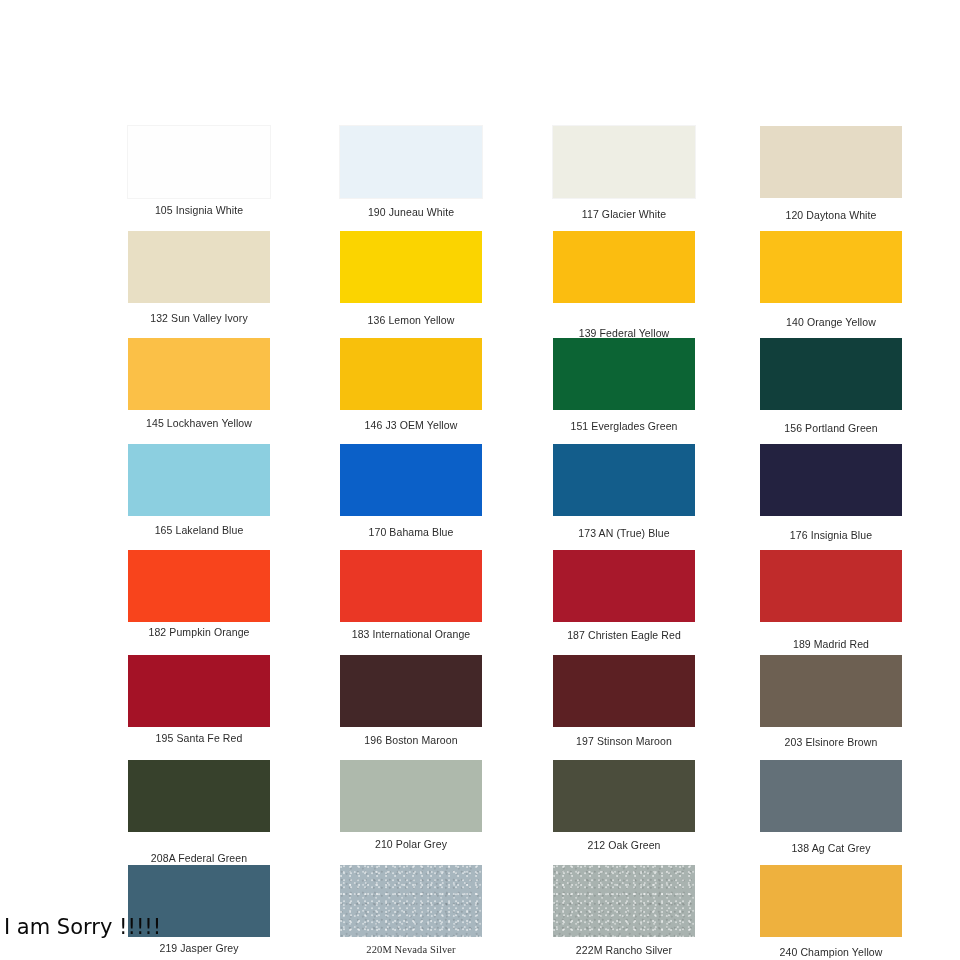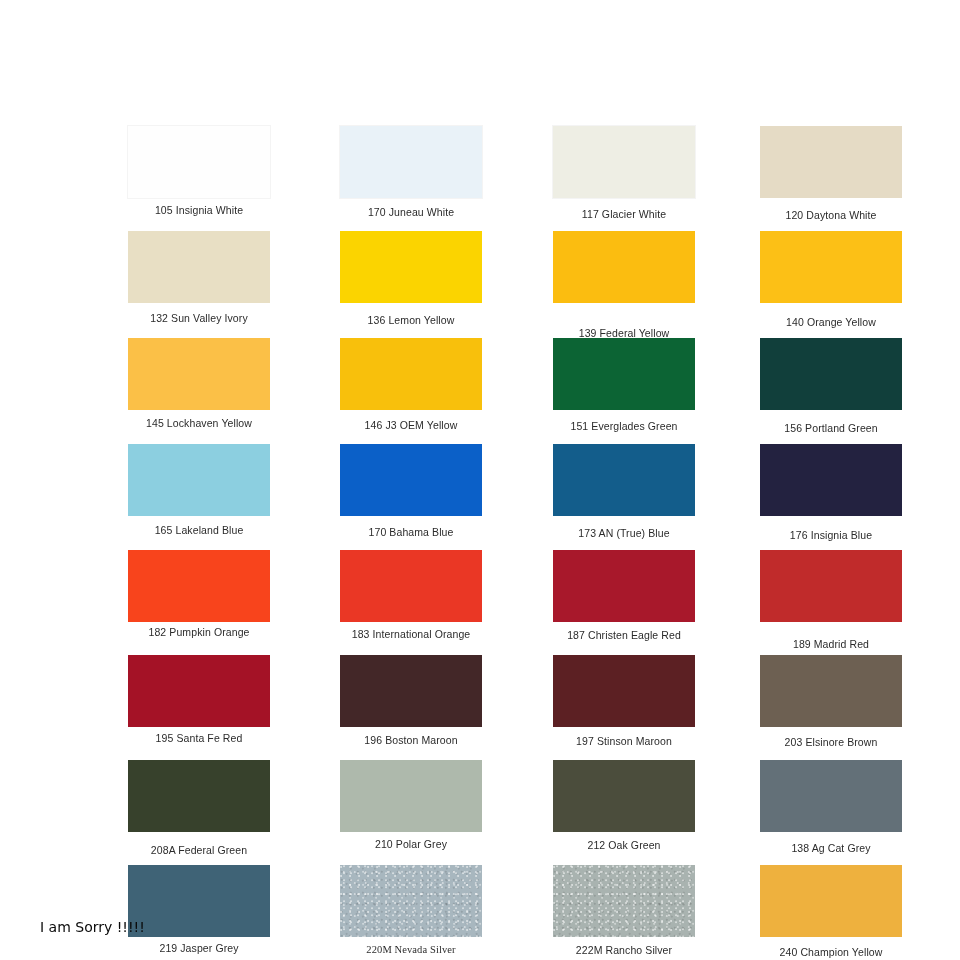--- a/index.html
+++ b/index.html
@@ -65,39 +65,38 @@
     line-height: 13px;
     color: #2b2b2b;
     letter-spacing: 0.1px;
     white-space: nowrap;
   }
 
   #sorry-note {
     position: absolute;
     left: 4px;
     top: 917px;
-    font-size: 14px;
+    font-size: 21px;
     line-height: 20px;
     color: #0a0a0a;
     font-family: "DejaVu Sans", sans-serif;
     white-space: nowrap;
-    margin-left: 36px;
   }
 </style>
 </head>
 <body>
 
 <div id="chart-sheet">
     <div class="swatch-cell" style="left: 128px; top: 126px; width: 142px;">
       <div class="swatch-chip pale" title="105 Insignia White" style="width: 142px; height: 72px; background-color: rgb(254, 254, 254);"></div>
       <div class="swatch-label" style="top: 78px;">105 Insignia White</div>
     </div>
     <div class="swatch-cell" style="left: 340px; top: 126px; width: 142px;">
       <div class="swatch-chip pale" title="110 Juneau White" style="width: 142px; height: 72px; background-color: rgb(233, 242, 248);"></div>
-      <div class="swatch-label" style="top: 80px;">170 Juneau White</div>
+      <div class="swatch-label" style="top: 80px;">190 Juneau White</div>
     </div>
     <div class="swatch-cell" style="left: 553px; top: 126px; width: 142px;">
       <div class="swatch-chip pale" title="117 Glacier White" style="width: 142px; height: 72px; background-color: rgb(238, 238, 228);"></div>
       <div class="swatch-label" style="top: 82px;">117 Glacier White</div>
     </div>
     <div class="swatch-cell" style="left: 760px; top: 126px; width: 142px;">
       <div class="swatch-chip" title="120 Daytona White" style="width: 142px; height: 72px; background-color: rgb(229, 219, 197);"></div>
       <div class="swatch-label" style="top: 83px;">120 Daytona White</div>
     </div>
     <div class="swatch-cell" style="left: 128px; top: 231px; width: 142px;">
@@ -175,21 +174,21 @@
     <div class="swatch-cell" style="left: 553px; top: 655px; width: 142px;">
       <div class="swatch-chip" title="197 Stinson Maroon" style="width: 142px; height: 72px; background-color: rgb(92, 32, 35);"></div>
       <div class="swatch-label" style="top: 80px;">197 Stinson Maroon</div>
     </div>
     <div class="swatch-cell" style="left: 760px; top: 655px; width: 142px;">
       <div class="swatch-chip" title="203 Elsinore Brown" style="width: 142px; height: 72px; background-color: rgb(109, 96, 82);"></div>
       <div class="swatch-label" style="top: 81px;">203 Elsinore Brown</div>
     </div>
     <div class="swatch-cell" style="left: 128px; top: 760px; width: 142px;">
       <div class="swatch-chip" title="208A Federal Green" style="width: 142px; height: 72px; background-color: rgb(55, 65, 44);"></div>
-      <div class="swatch-label" style="top: 84px;">208A Federal Green</div>
+      <div class="swatch-label" style="top: 92px;">208A Federal Green</div>
     </div>
     <div class="swatch-cell" style="left: 340px; top: 760px; width: 142px;">
       <div class="swatch-chip" title="210 Polar Grey" style="width: 142px; height: 72px; background-color: rgb(174, 185, 172);"></div>
       <div class="swatch-label" style="top: 78px;">210 Polar Grey</div>
     </div>
     <div class="swatch-cell" style="left: 553px; top: 760px; width: 142px;">
       <div class="swatch-chip" title="212 Oak Green" style="width: 142px; height: 72px; background-color: rgb(75, 77, 60);"></div>
       <div class="swatch-label" style="top: 79px;">212 Oak Green</div>
     </div>
     <div class="swatch-cell" style="left: 760px; top: 760px; width: 142px;">

